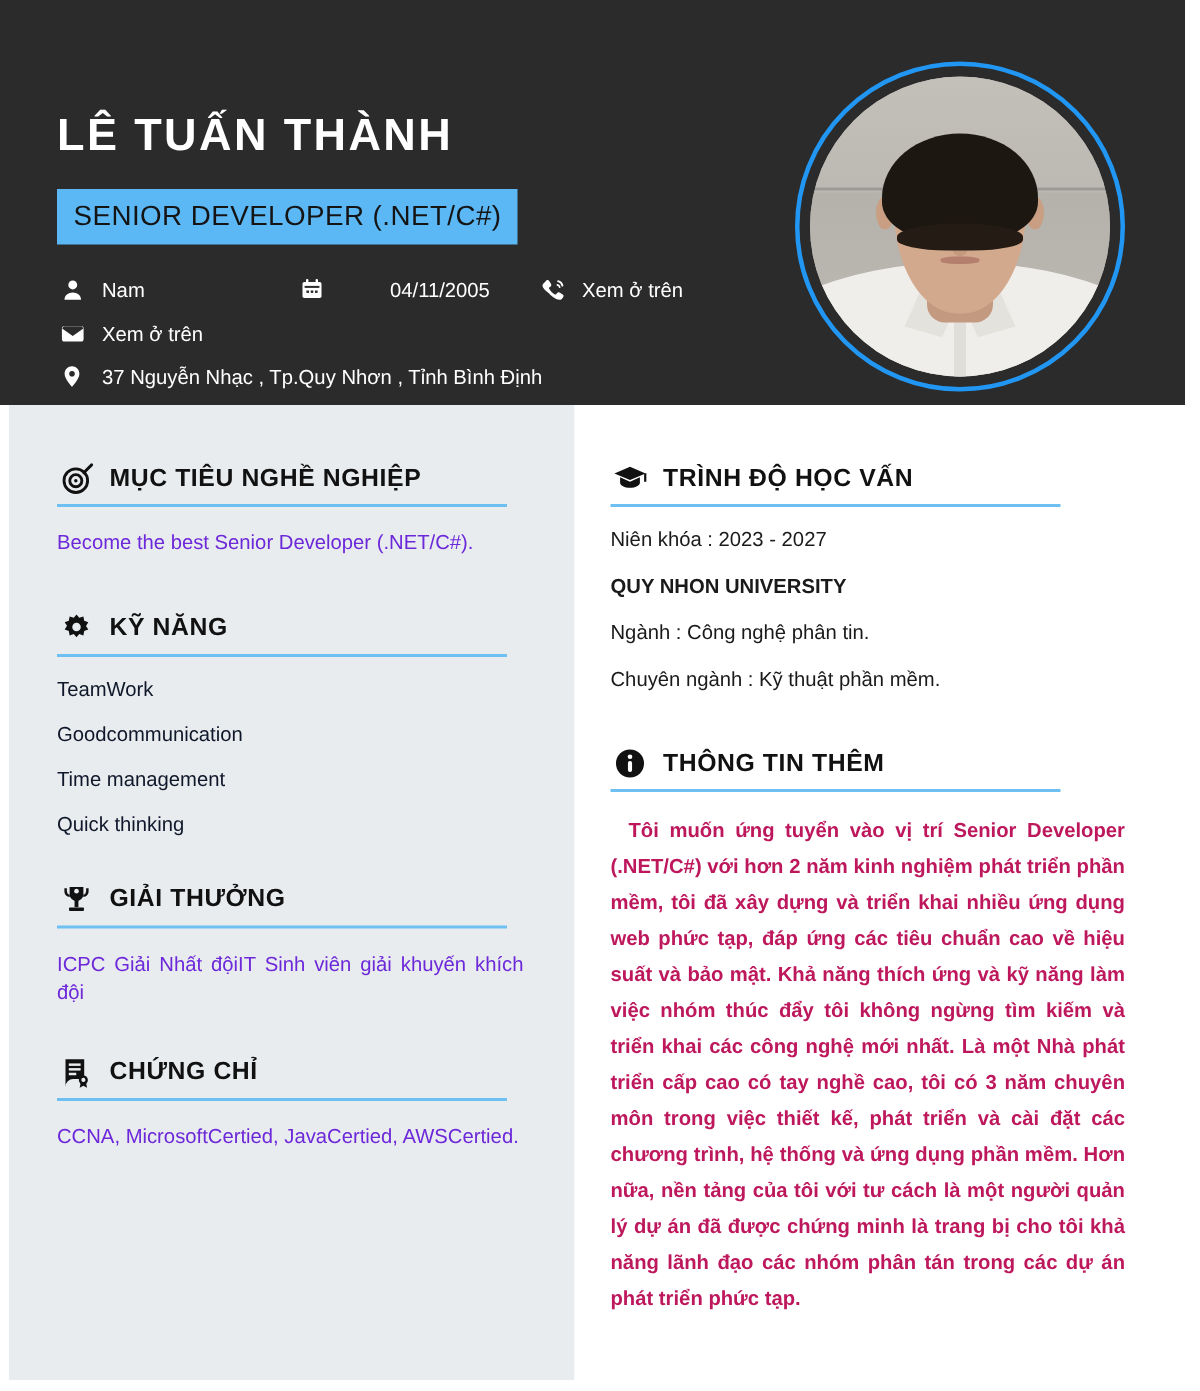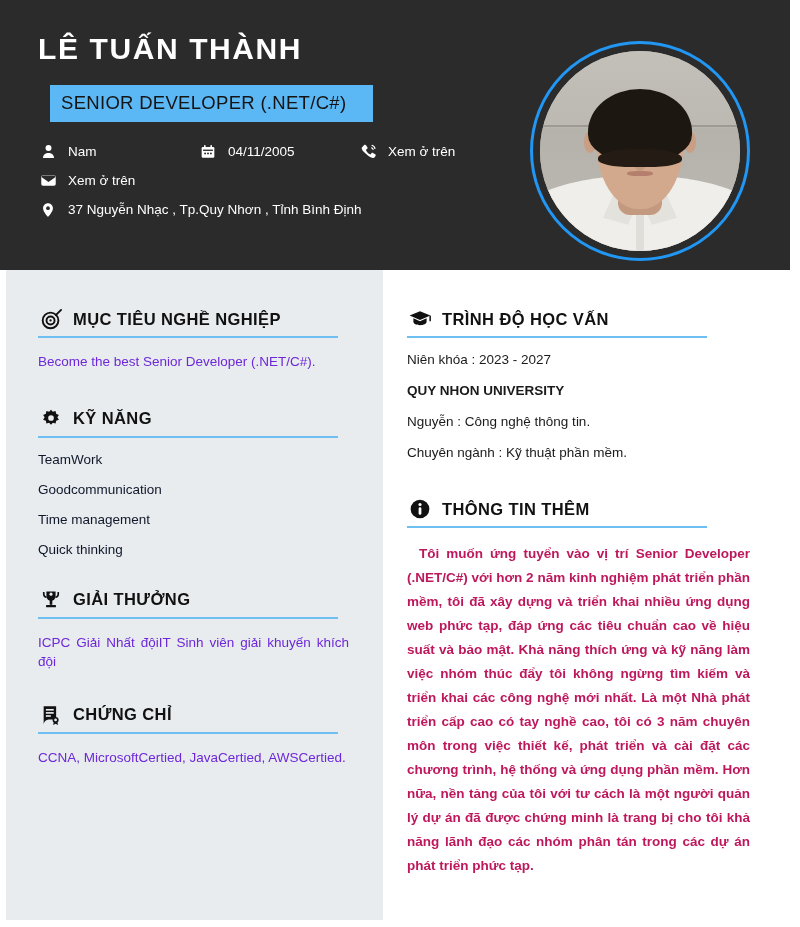--- a/index.html
+++ b/index.html
@@ -9,52 +9,51 @@
     font-family: "Liberation Sans", sans-serif;
     overflow: hidden;
   }
   .page { position: relative; width: 800px; height: 927px; background: #ffffff; }
 
   
   .header {
     position: absolute; left: 0; top: 0;
     width: 790px; height: 270px;
     background: #2b2b2b;
-    display: flex; align-items: flex-start;
+    display: flex; align-items: flex-end;
   }
   .header-left { padding: 32px 0 0 38px; width: 500px; }
   .name {
     color: #ffffff;
     font-size: 30px;
     font-weight: bold;
     letter-spacing: 1.6px;
     line-height: 1.15;
   }
   .title-badge {
     display: inline-block;
     background: #5cb8f5;
     color: #141414;
     font-size: 18.5px;
     letter-spacing: .3px;
-    padding: 7px 27px 8px 11px;
+    padding: 7px 11px 8px 11px;
     margin-top: 18px;
     white-space: nowrap;
-    margin-left: 12px;
   }
   .contact-grid { margin-top: 20px; }
   .contact-row { display: flex; align-items: center; margin-bottom: 9px; }
   .contact-item { display: flex; align-items: center; color: #ffffff; font-size: 13.5px; }
   .contact-item .ico {
     width: 20px; height: 20px; margin-right: 10px;
     display: inline-flex; align-items: center; justify-content: center;
     flex: 0 0 20px;
   }
   .contact-item .ico svg { display: block; }
   .ci-gender { width: 160px; }
-  .ci-dob { width: 160px; }
+  .ci-dob { width: 160px; gap: 32px; }
 
   .avatar-wrap {
     position: absolute; right: 40px; top: 41px;
     width: 220px; height: 220px;
     border-radius: 50%;
     border: 3px solid #2196f3;
     padding: 7px;
     background: #2b2b2b;
   }
   .avatar {
@@ -361,21 +360,21 @@
               <path d="M5.4 11.2v3.6c0 1.9 3 3.4 6.6 3.4s6.6-1.5 6.6-3.4v-3.6L12 14.2z"></path>
               <path d="M21.4 8.9v5.3h1.5V8.4z"></path>
             </svg>
           </span>
           <span class="sec-title">TRÌNH ĐỘ HỌC VẤN</span>
         </div>
         <div class="sec-rule rule-right"></div>
         <div class="sec-body">
           <div class="edu-line">Niên khóa : 2023 - 2027</div>
           <div class="edu-line bold">QUY NHON UNIVERSITY</div>
-          <div class="edu-line">Nguyễn : Công nghệ thông tin.</div>
+          <div class="edu-line">Ngành : Công nghệ phân tin.</div>
           <div class="edu-line">Chuyên ngành : Kỹ thuật phần mềm.</div>
         </div>
       </div>
 
       <div class="space-20"></div>
 
       <div class="sec">
         <div class="sec-head">
           <span class="sec-ico">
             <svg width="22" height="22" viewBox="0 0 24 24" fill="#111">

